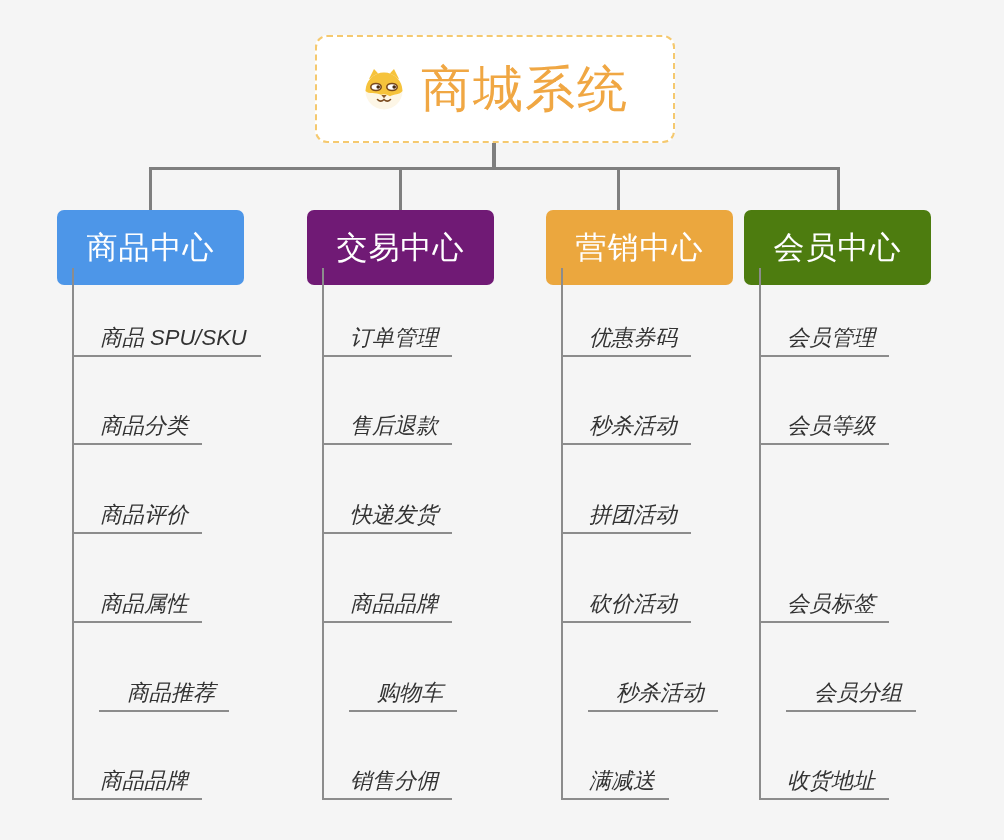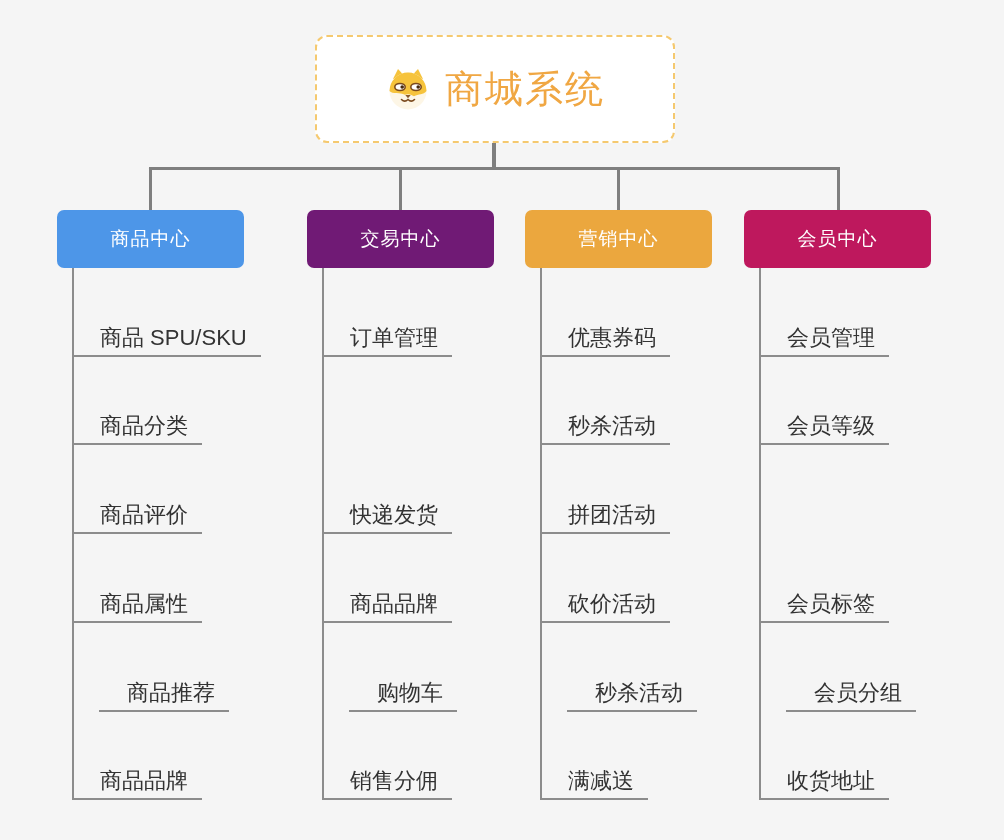--- a/index.html
+++ b/index.html
@@ -23,21 +23,21 @@
     box-sizing: border-box;
     background: #ffffff;
     border: 2px dashed #f5c96f;
     border-radius: 12px;
     display: flex;
     align-items: center;
     justify-content: center;
     gap: 14px;
   }
   .root-title {
-    font-size: 38px;
+    font-size: 50px;
     color: #f0a743;
     letter-spacing: 2px;
     white-space: nowrap;
   }
   .shiba { display: inline-flex; }
 
   
   .conn { position: absolute; background: #7f7f7f; }
   .root-stem   { left: 492px; top: 143px; width: 4px;  height: 27px; }
   .h-bar       { left: 149px; top: 167px; width: 690px; height: 3px; border-radius: 2px; }
@@ -49,32 +49,32 @@
 
   
   .column {
     position: absolute;
     top: 210px;
     width: 250px;
     height: 600px;
   }
   .col-0 { left: 57px; }
   .col-1 { left: 307px; }
-  .col-2 { left: 525px; }
+  .col-2 { left: 546px; }
   .col-3 { left: 744px; }
 
   .branch-header {
     position: absolute;
     left: 0; top: 0;
-    width: 187px; height: 58px;
+    width: 187px; height: 75px;
     border-radius: 7px;
     display: flex;
     align-items: center;
     justify-content: center;
-    font-size: 19px;
+    font-size: 31px;
     color: #ffffff;
     letter-spacing: 1px;
     white-space: nowrap;
   }
   .spine {
     position: absolute;
     left: 15px; top: 58px;
     width: 2px; height: 532px;
     background: #8c8c8c;
   }
@@ -85,20 +85,21 @@
     box-sizing: content-box;
     padding: 0 14px 0 28px;
     border-bottom: 2px solid #8c8c8c;
     display: flex;
     align-items: flex-end;
     padding-bottom: 0;
     font-size: 22px;
     color: #333333;
     white-space: nowrap;
     line-height: 34px;
+    font-style: italic;
   }
   .r0 { top: 105px; }
   .r1 { top: 193px; }
   .r2 { top: 282px; }
   .r3 { top: 371px; }
   .r4 { top: 460px; margin-left: 27px; }
   .r5 { top: 548px; }
 </style>
 </head>
 <body>
@@ -138,39 +139,40 @@
     <div class="item r2">商品评价</div>
     <div class="item r3">商品属性</div>
     <div class="item r4">商品推荐</div>
     <div class="item r5">商品品牌</div>
   </div>
 
   <div class="column col-1">
     <div class="branch-header" style="background: #701a75;">交易中心</div>
     <div class="spine"></div>
     <div class="item r0">订单管理</div>
+    <div class="item r1">售后退款</div>
     <div class="item r2">快递发货</div>
     <div class="item r3">商品品牌</div>
     <div class="item r4">购物车</div>
     <div class="item r5">销售分佣</div>
   </div>
 
   <div class="column col-2">
     <div class="branch-header" style="background: rgb(235, 167, 62);">营销中心</div>
     <div class="spine"></div>
     <div class="item r0">优惠券码</div>
     <div class="item r1">秒杀活动</div>
     <div class="item r2">拼团活动</div>
     <div class="item r3">砍价活动</div>
     <div class="item r4">秒杀活动</div>
     <div class="item r5">满减送</div>
   </div>
 
   <div class="column col-3">
-    <div class="branch-header" style="background: #be185d;">会员中心</div>
+    <div class="branch-header" style="background: #4d7c0f;">会员中心</div>
     <div class="spine"></div>
     <div class="item r0">会员管理</div>
     <div class="item r1">会员等级</div>
     <div class="item r3">会员标签</div>
     <div class="item r4">会员分组</div>
     <div class="item r5">收货地址</div>
   </div>
 
 </div>
 

